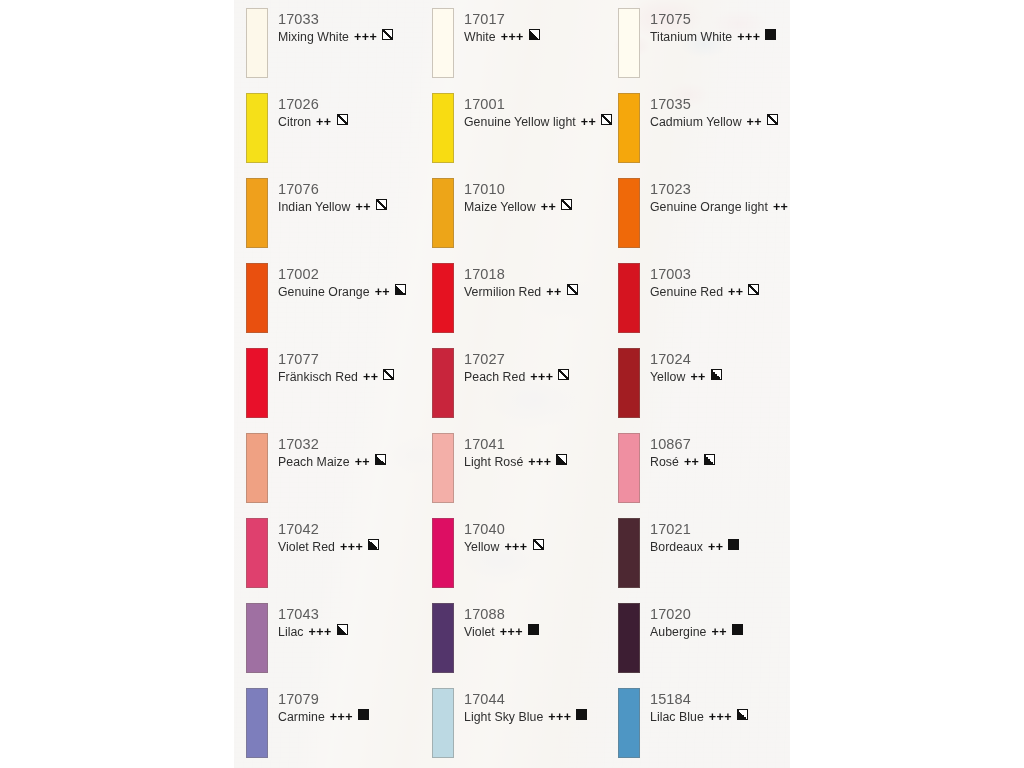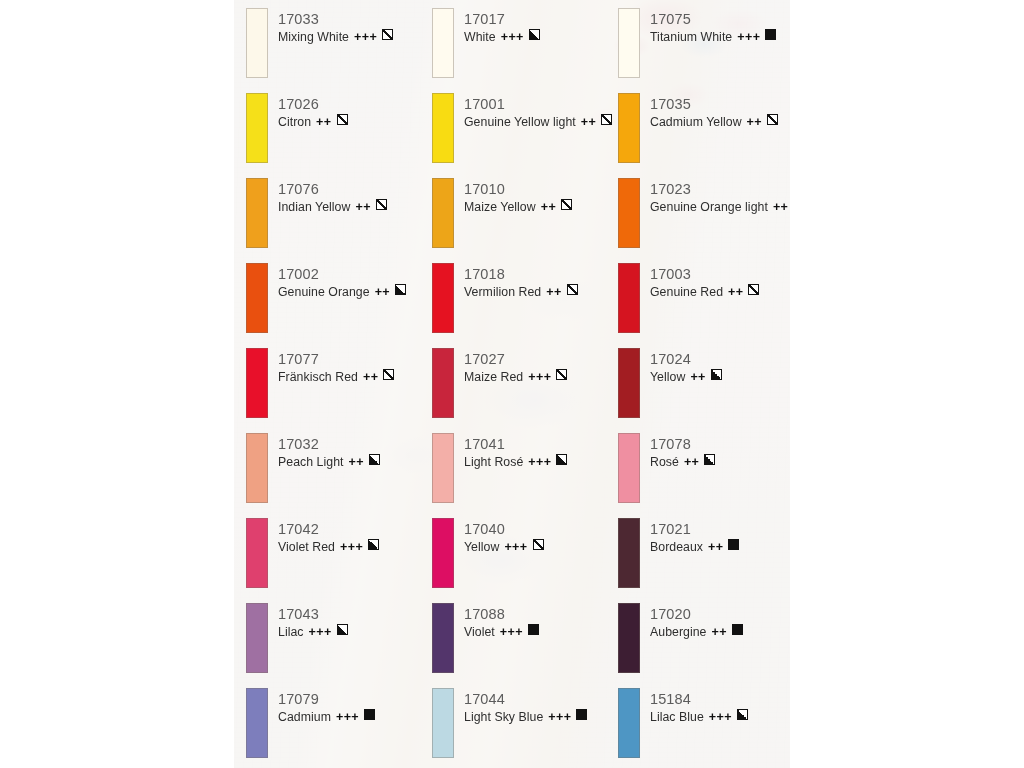--- a/index.html
+++ b/index.html
@@ -206,21 +206,21 @@
                 <span class="plus">++</span>
                 <span class="glyph transparent"></span>
               </div>
             </div>
           </div>
           <div class="row">
             <div class="swatch" style="background: rgb(239, 161, 131);"></div>
             <div class="info">
               <div class="code">17032</div>
               <div class="nameline">
-                <span class="pname">Peach Light</span>
+                <span class="pname">Peach Maize</span>
                 <span class="plus">++</span>
                 <span class="glyph semi"></span>
               </div>
             </div>
           </div>
           <div class="row">
             <div class="swatch" style="background: rgb(223, 64, 110);"></div>
             <div class="info">
               <div class="code">17042</div>
               <div class="nameline">
@@ -239,21 +239,21 @@
                 <span class="plus">+++</span>
                 <span class="glyph semi"></span>
               </div>
             </div>
           </div>
           <div class="row">
             <div class="swatch" style="background: rgb(125, 126, 188);"></div>
             <div class="info">
               <div class="code">17079</div>
               <div class="nameline">
-                <span class="pname">Cadmium</span>
+                <span class="pname">Carmine</span>
                 <span class="plus">+++</span>
                 <span class="glyph opaque"></span>
               </div>
             </div>
           </div>
         </div>
       <div class="col col-1">
           <div class="row">
             <div class="swatch" style="background: rgb(255, 251, 239);"></div>
             <div class="info">
@@ -296,21 +296,21 @@
                 <span class="plus">++</span>
                 <span class="glyph transparent"></span>
               </div>
             </div>
           </div>
           <div class="row">
             <div class="swatch" style="background: rgb(200, 37, 60);"></div>
             <div class="info">
               <div class="code">17027</div>
               <div class="nameline">
-                <span class="pname">Maize Red</span>
+                <span class="pname">Peach Red</span>
                 <span class="plus">+++</span>
                 <span class="glyph transparent"></span>
               </div>
             </div>
           </div>
           <div class="row">
             <div class="swatch" style="background: rgb(243, 175, 168);"></div>
             <div class="info">
               <div class="code">17041</div>
               <div class="nameline">
@@ -405,21 +405,21 @@
               <div class="nameline">
                 <span class="pname">Yellow</span>
                 <span class="plus">++</span>
                 <span class="glyph semi"></span>
               </div>
             </div>
           </div>
           <div class="row">
             <div class="swatch" style="background: rgb(239, 143, 161);"></div>
             <div class="info">
-              <div class="code">17078</div>
+              <div class="code">10867</div>
               <div class="nameline">
                 <span class="pname">Rosé</span>
                 <span class="plus">++</span>
                 <span class="glyph semi"></span>
               </div>
             </div>
           </div>
           <div class="row">
             <div class="swatch" style="background: rgb(77, 40, 50);"></div>
             <div class="info">

